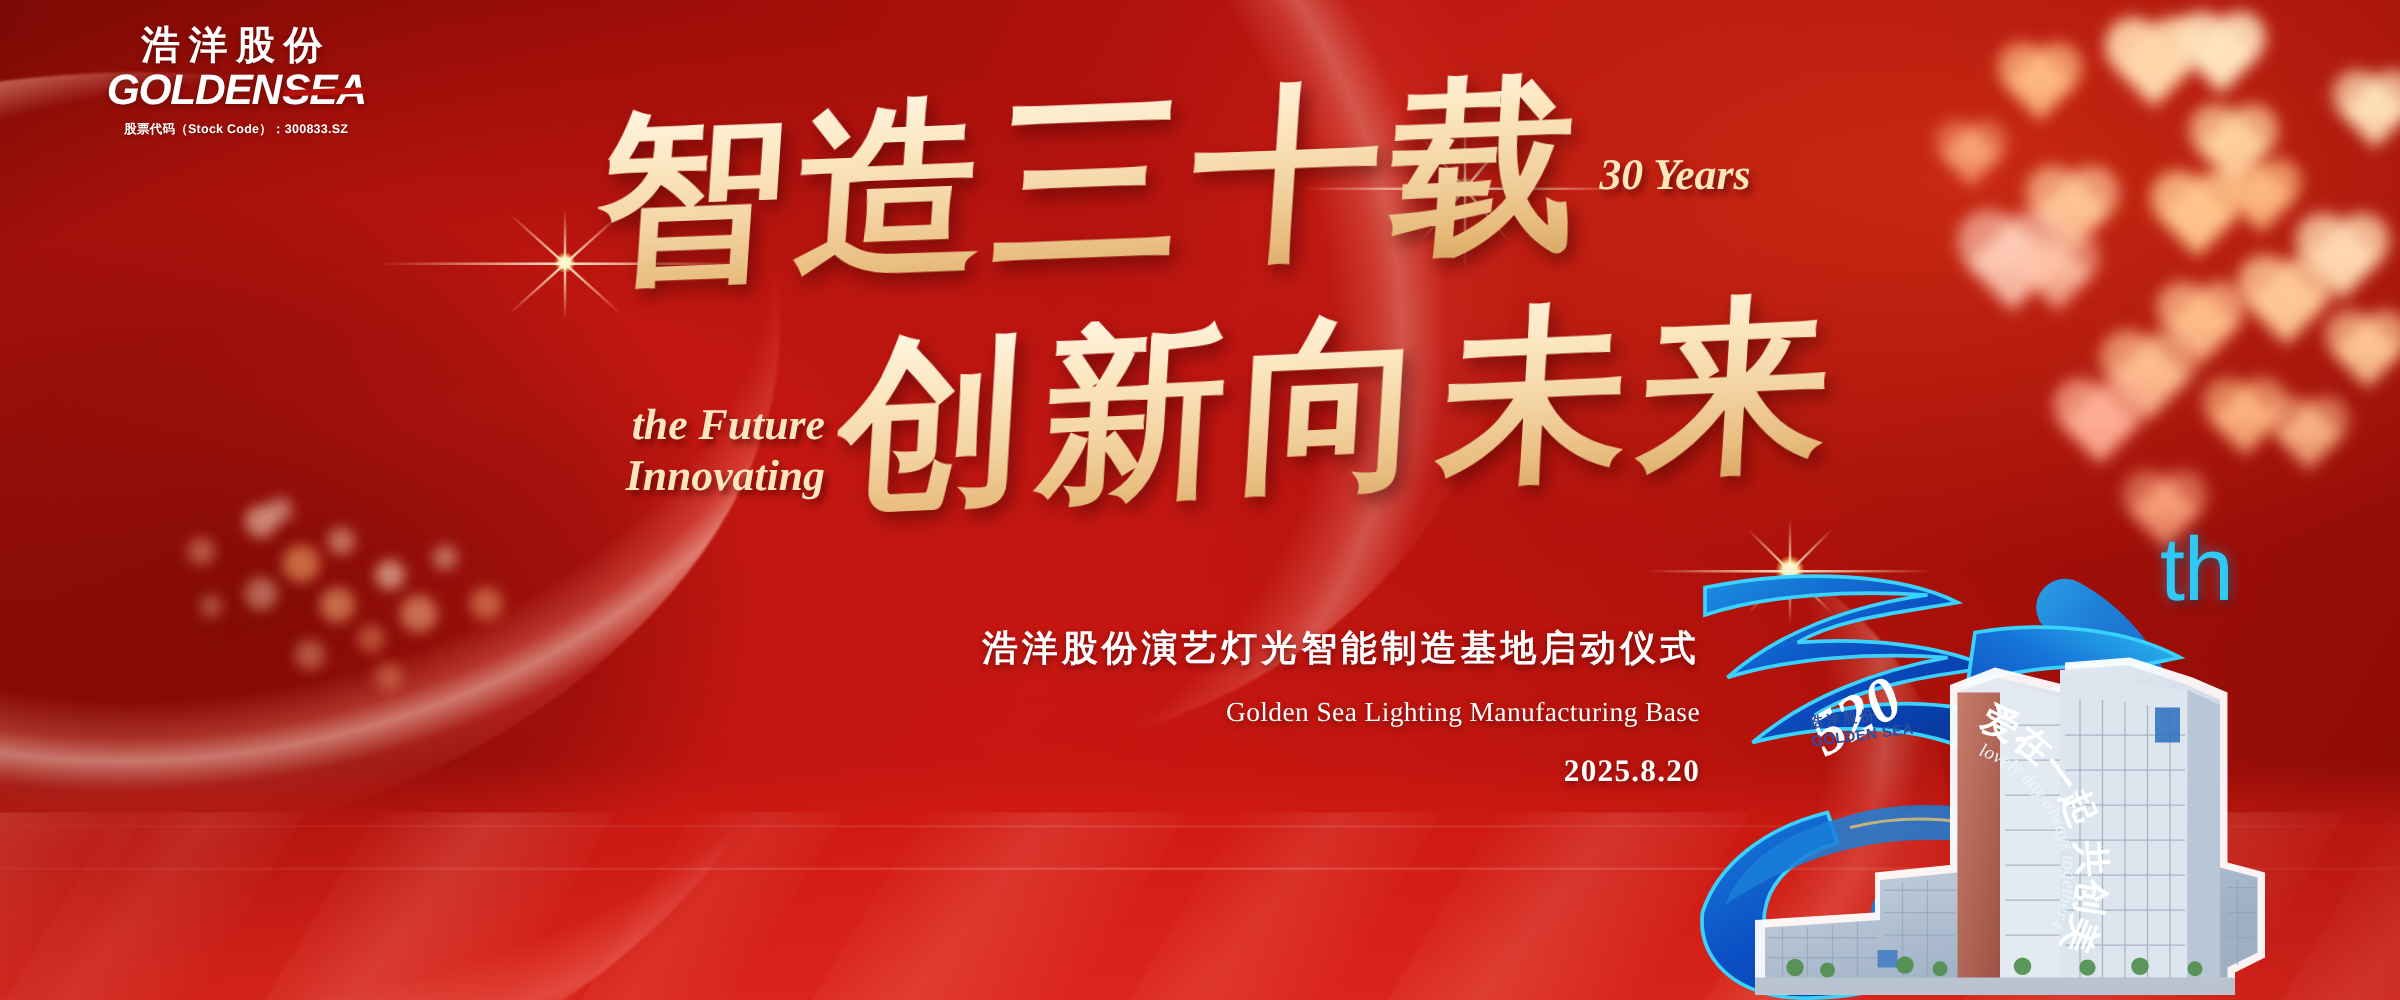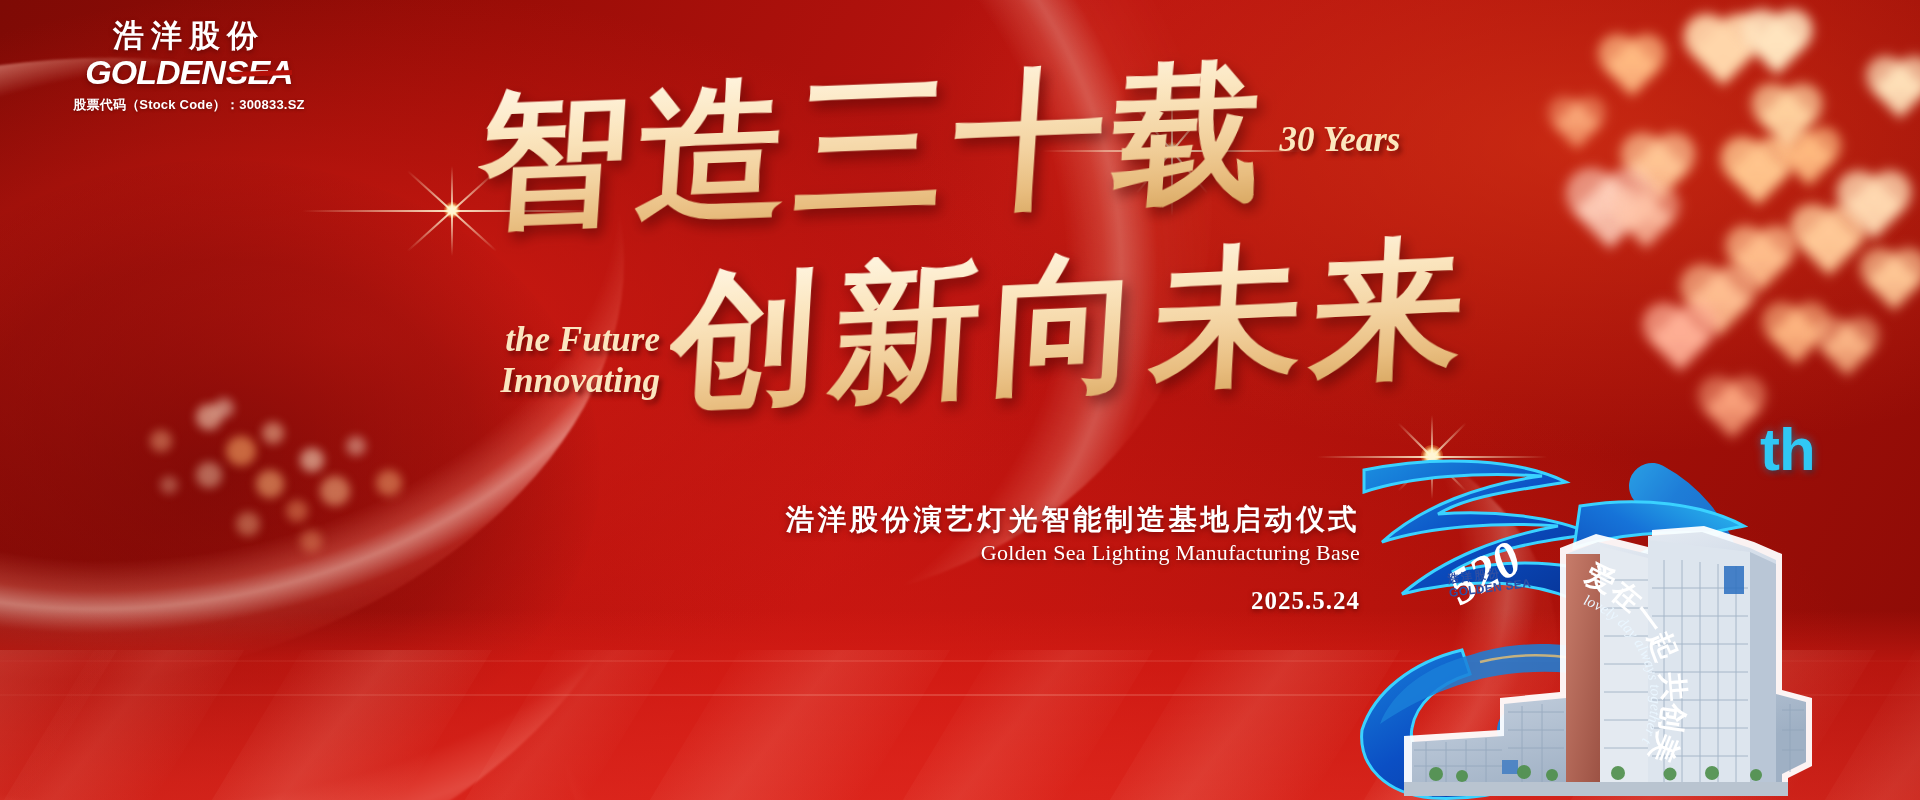--- a/index.html
+++ b/index.html
@@ -61,21 +61,21 @@
 
   
   .logo{position:absolute;left:44px;top:20px;width:290px;}
   .logo-cn{color:#fff;font-weight:700;font-size:31px;letter-spacing:7px;line-height:1;
      text-align:center;text-shadow:0 2px 5px rgba(70,0,0,.55);}
   .logo-en{margin-top:4px;display:flex;justify-content:center;align-items:center;}
   .logo-en span{color:#fff;font-weight:800;font-size:34px;letter-spacing:-1px;line-height:1;
      text-shadow:0 2px 5px rgba(70,0,0,.5);font-style:italic;}
   .logo-en .sea{position:relative;margin-left:1px;}
   .logo-en .sea:after{content:"";position:absolute;left:2px;top:46%;width:96%;height:5px;background:#b51009;transform:rotate(-2deg);}
-  .logo-code{margin-top:7px;color:#fff;font-size:13px;font-weight:700;text-align:center;letter-spacing:.2px;
+  .logo-code{margin-top:7px;color:#fff;font-size:10px;font-weight:700;text-align:center;letter-spacing:.2px;
      text-shadow:0 1px 3px rgba(70,0,0,.5);white-space:nowrap;}
 
   
   .cal{
     font-family:"DejaVu Serif",serif;font-weight:700;
     background:linear-gradient(178deg,#fff6e3 0%,#fbe6c0 30%,#f3d3a1 58%,#e8bd7f 82%,#d9a862 100%);
     -webkit-background-clip:text;background-clip:text;color:transparent;
     text-shadow:none;filter:drop-shadow(5px 7px 7px rgba(72,2,2,.55));
   }
   .line1{position:absolute;left:480px;top:70px;font-size:150px;line-height:1;letter-spacing:8px;
@@ -87,29 +87,29 @@
      font-family:"Liberation Serif",serif;font-style:italic;font-weight:700;font-size:35px;line-height:1.17;
      color:#fce7bd;text-shadow:3px 4px 5px rgba(70,2,2,.6);}
   .en-left{position:absolute;left:400px;top:320px;width:260px;text-align:right;
      font-family:"Liberation Serif",serif;font-style:italic;font-weight:700;font-size:35px;line-height:1.17;
      color:#fbe6c0;text-shadow:3px 4px 5px rgba(70,2,2,.6);}
 
   
   .sub{position:absolute;left:560px;width:800px;top:504px;text-align:right;color:#fff;}
   .sub-cn{font-size:28.5px;font-weight:700;letter-spacing:3.4px;line-height:1.1;
      text-shadow:0 2px 6px rgba(70,0,0,.6);}
-  .sub-en{margin-top:4px;font-family:"Liberation Serif",serif;font-size:22px;line-height:1.27;letter-spacing:.3px;
+  .sub-en{margin-top:21px;font-family:"Liberation Serif",serif;font-size:22px;line-height:1.27;letter-spacing:.3px;
      text-shadow:0 2px 5px rgba(70,0,0,.6);}
   .sub-date{margin-top:20px;font-family:"Liberation Serif",serif;font-weight:700;font-size:25px;letter-spacing:1px;
      text-shadow:0 2px 5px rgba(70,0,0,.6);}
 
   
   .emblem{position:absolute;left:1352px;top:430px;width:560px;height:370px;}
   .emblem svg{position:absolute;left:0;top:0;overflow:visible;}
-  .ring-th{position:absolute;left:408px;top:-10px;color:#30c8f5;font-weight:700;font-size:60px;line-height:1;
+  .ring-th{position:absolute;left:376px;top:-10px;color:#30c8f5;font-weight:400;font-size:72px;line-height:1;
      letter-spacing:-1px;text-shadow:0 0 10px rgba(40,190,245,.55),2px 3px 5px rgba(60,0,0,.5);}
   .bldg-sign{position:absolute;left:96px;top:138px;transform:rotate(-7deg);text-align:left;}
   .bldg-sign .c1{color:#2f4fa3;font-size:11.5px;font-weight:700;letter-spacing:2px;line-height:1.1;}
   .bldg-sign .c2{color:#2f4fa3;font-size:12px;font-weight:800;letter-spacing:.3px;line-height:1.1;margin-top:1px;}
 </style>
 </head>
 <body>
 
 <div class="stage">
 
@@ -260,21 +260,21 @@
   <div class="en-left">
     <div>the Future</div>
     <div>Innovating</div>
   </div>
 
   <div class="sub">
     <div class="sub-cn">浩洋股份演艺灯光智能制造基地启动仪式</div>
     <div class="sub-en">
       <div>Golden Sea Lighting Manufacturing Base</div>
     </div>
-    <div class="sub-date">2025.5.24</div>
+    <div class="sub-date">2025.8.20</div>
   </div>
 
   <div class="emblem">
     <svg width="560" height="370" viewBox="0 0 560 370">
       <defs>
         <linearGradient id="gBlue" x1="0" y1="0" x2="1" y2="1">
           <stop offset="0%" stop-color="#1b8fe0"></stop>
             <stop offset="45%" stop-color="#0b4fc4"></stop>
             <stop offset="100%" stop-color="#062f8e"></stop>
         </linearGradient>

